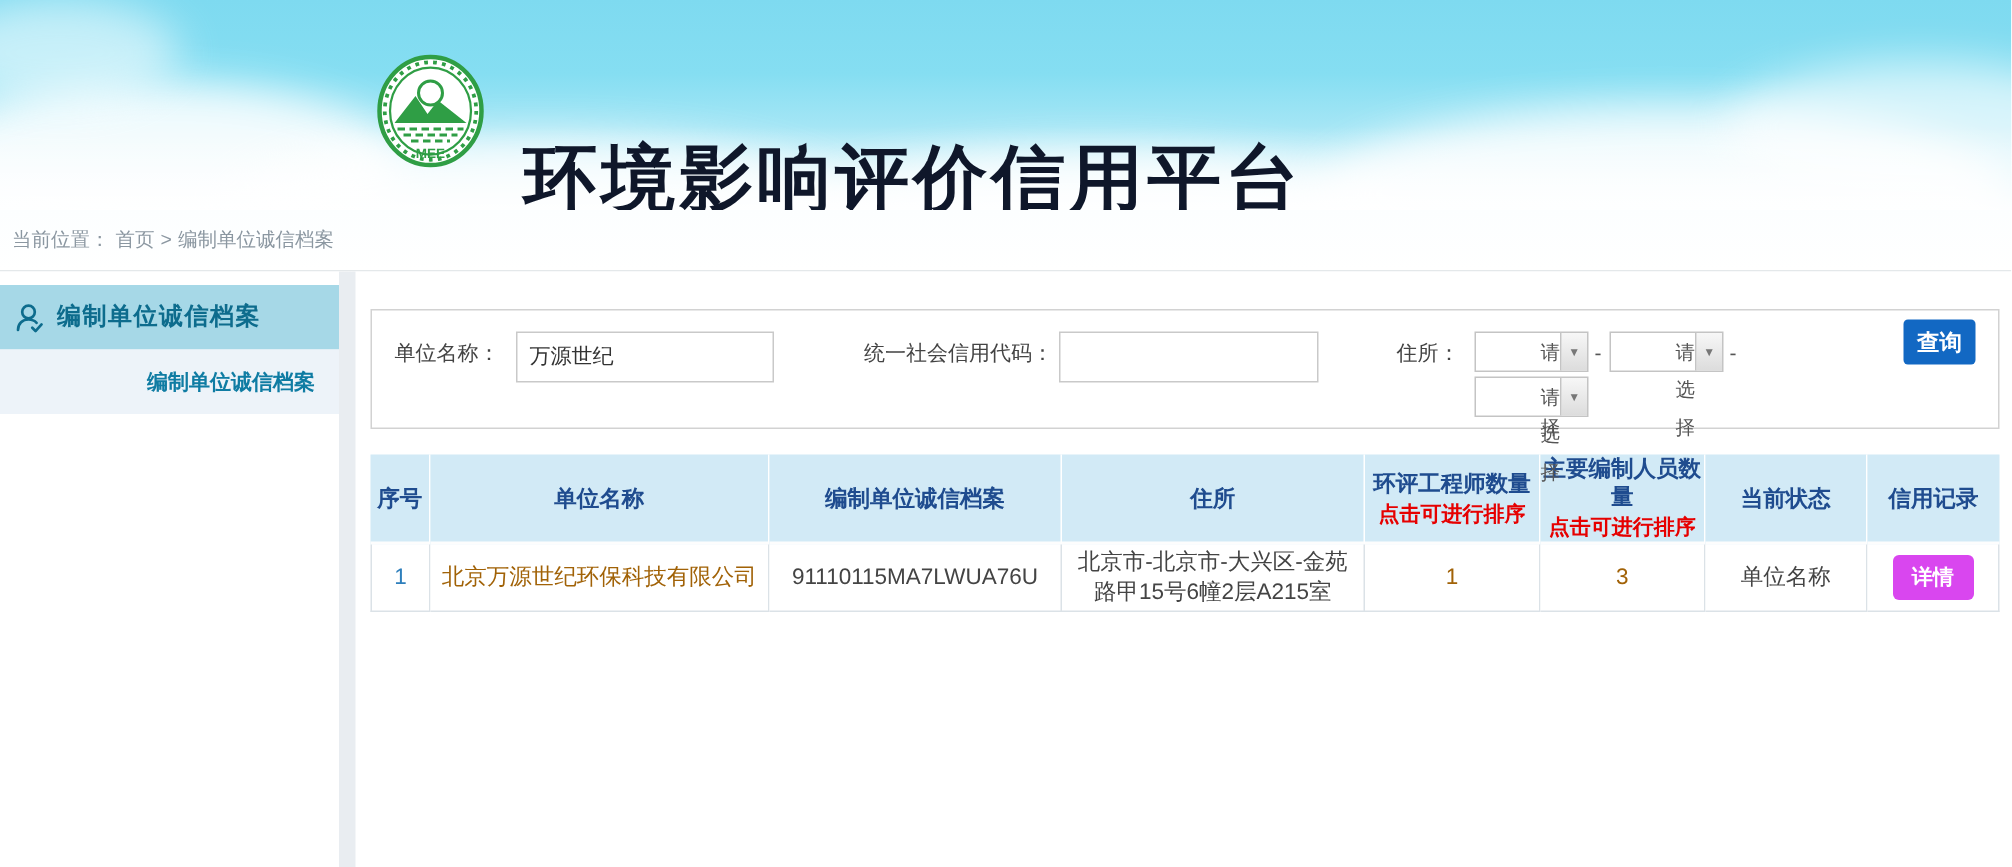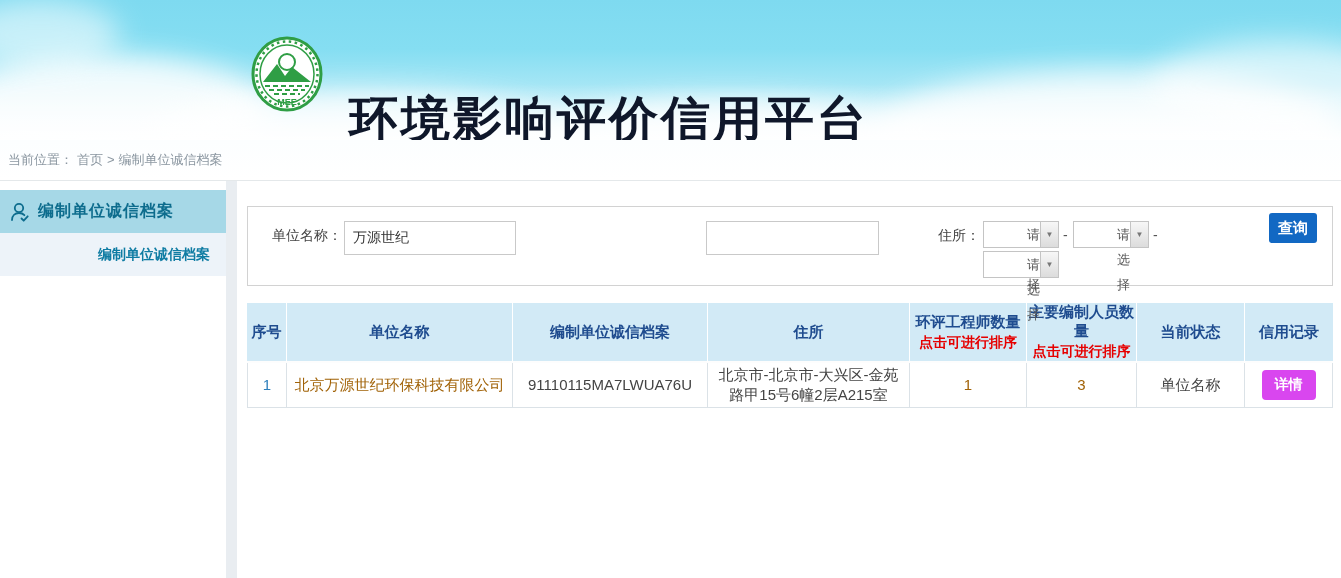--- a/index.html
+++ b/index.html
@@ -41,21 +41,21 @@
   .side-item1 .txt { margin-left:7px; letter-spacing:1px; }
   .side-item2 { height:43px; background:#edf3f9; color:#0f7ca3; font-size:14px;
                 font-weight:bold; line-height:43px; padding-left:98px; cursor:pointer;
                 white-space:nowrap; }
   .divider { width:11px; height:100%; background:#e9edf1; }
   .main { flex:1; position:relative; }
 
   
   .form-box { position:relative; margin:25px 8px 0 10px; height:80px;
               border:1px solid #d2d2d2; background:#fff; }
-  .f-label { position:absolute; font-size:14px; color:#444; line-height:28px; text-align:right; }
+  .f-label { position:absolute; font-size:14px; color:#444; line-height:28px; text-align:center; }
   .lab-name { left:6px;  top:14px; width:88px; }
   .lab-code { left:326px; top:14px; width:130px; }
   .lab-addr { left:676px; top:14px; width:56px; }
   .f-input { position:absolute; top:14px; height:28px; border:1px solid #c9c9c9;
              font-size:14px; color:#333; padding:16px 8px; outline:none; background:#fff;
              font-family:"Liberation Sans","DejaVu Sans",sans-serif; }
   .inp-name { left:96px;  width:172px; }
   .inp-code { left:458px; width:173px; }
   .sel { position:absolute; width:76px; height:27px; border:1px solid #c4c4c4;
          background:#fff; display:flex; cursor:pointer; }
@@ -142,20 +142,21 @@
   </div>
 
   <div class="divider"></div>
 
   <div class="main">
 
     <div class="form-box">
       <div class="f-label lab-name">单位名称：</div>
       <input class="f-input inp-name" type="text" value="万源世纪" style="">
 
+      <div class="f-label lab-code">统一社会信用代码：</div>
       <input class="f-input inp-code" type="text" value="" style="">
 
       <div class="f-label lab-addr">住所：</div>
 
       <div class="sel sel-1">
         <span class="val">请选择</span>
         <span class="arr">▼</span>
       </div>
       <div class="dash dash1">-</div>
       <div class="sel sel-2">

